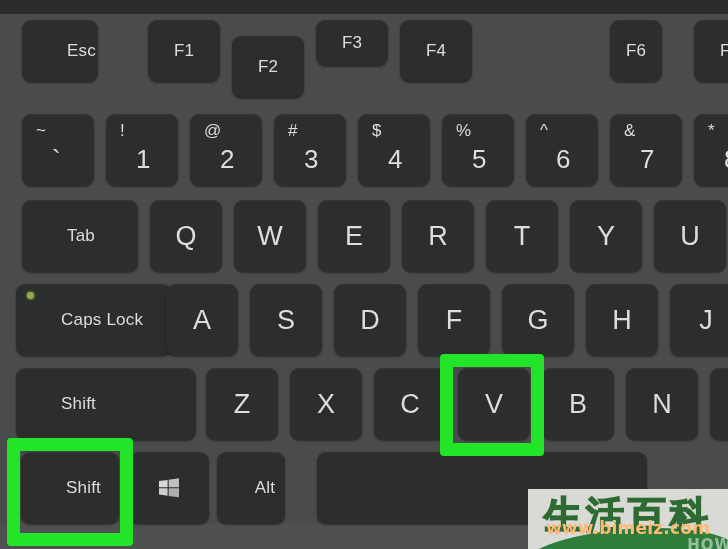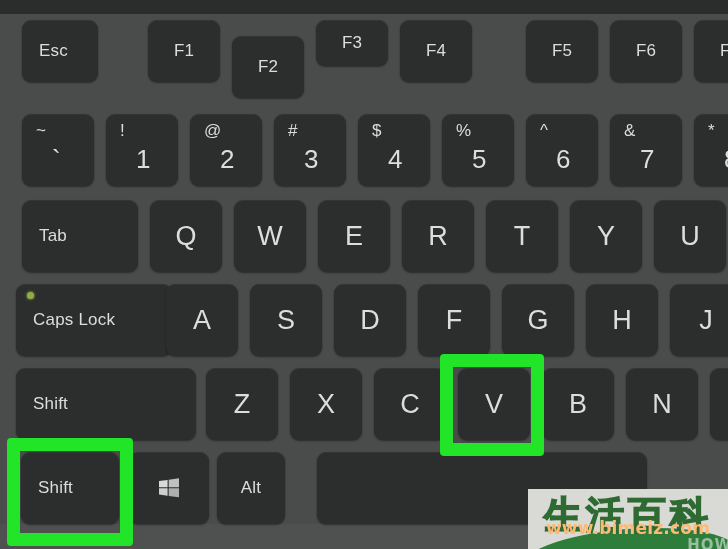--- a/index.html
+++ b/index.html
@@ -59,20 +59,21 @@
     font-weight: 300;
   }
   
   .key.word .legend {
     top: 50%;
     transform: translateY(-50%);
     font-size: 17px;
     font-weight: 300;
     text-align: left;
     padding-left: 17px;
+    margin-left: 28px;
   }
   .key.fkey .legend {
     top: 50%;
     transform: translateY(-50%);
     font-size: 17px;
     font-weight: 300;
   }
   
   .key.dual .legend.upper {
     top: 7px;
@@ -193,24 +194,21 @@
       </div>
       <div class="key fkey" style="left: 232px; top: 20px; width: 72px; height: 62px; margin-top: 16px;">
         <span class="legend">F2</span>
       </div>
       <div class="key fkey" style="left: 316px; top: 20px; width: 72px; height: 46px;">
         <span class="legend">F3</span>
       </div>
       <div class="key fkey" style="left: 400px; top: 20px; width: 72px; height: 62px;">
         <span class="legend">F4</span>
       </div>
-      <div class="key fkey" style="left: 526px; top: 20px; width: 72px; height: 62px;">
-        <span class="legend">F5</span>
-      </div>
-      <div class="key fkey" style="left: 610px; top: 20px; width: 72px; height: 62px;">
+      <div class="key fkey" style="left: 610px; top: 20px; width: 52px; height: 62px;">
         <span class="legend">F6</span>
       </div>
       <div class="key fkey" style="left: 694px; top: 20px; width: 72px; height: 62px;">
         <span class="legend">F7</span>
       </div>
       <div class="key dual" style="left: 22px; top: 114px; width: 72px; height: 72px;">
         <span class="legend upper">~</span>
         <span class="legend lower">`</span>
       </div>
       <div class="key dual" style="left: 106px; top: 114px; width: 72px; height: 72px;">

